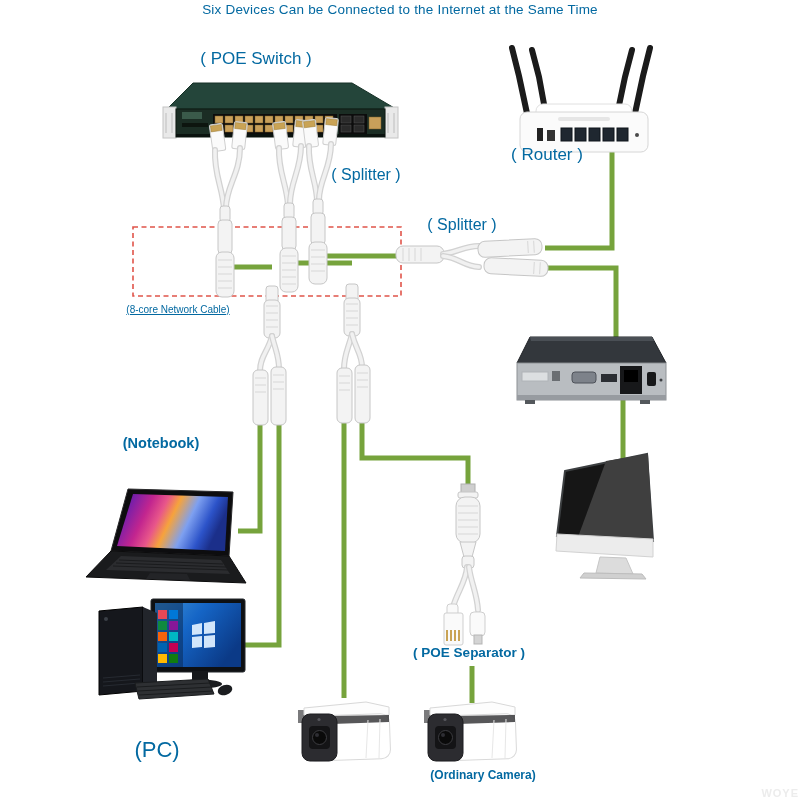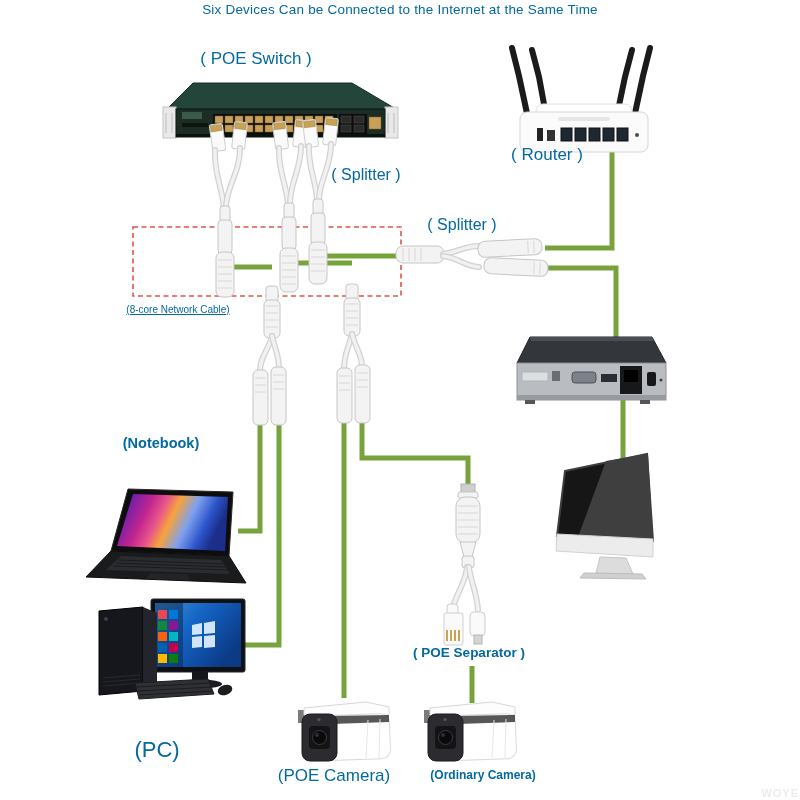--- a/index.html
+++ b/index.html
@@ -432,16 +432,15 @@
 
   <div class="lbl t-title">Six Devices Can be Connected to the Internet at the Same Time</div>
   <div class="lbl t-router">( Router )</div>
   <div class="lbl t-switch">( POE Switch )</div>
   <div class="lbl t-split1">( Splitter )</div>
   <div class="lbl t-split2">( Splitter )</div>
   <div class="lbl t-cable">(8-core Network Cable)</div>
   <div class="lbl t-notebook">(Notebook)</div>
   <div class="lbl t-pc">(PC)</div>
   <div class="lbl t-sep">( POE Separator )</div>
-  <div class="lbl t-poecam">(POE Camera)</div>
   <div class="lbl t-ordcam">(Ordinary Camera)</div>
   <div class="t-watermark">WOYE</div>
 </div>
 
 </body></html>

